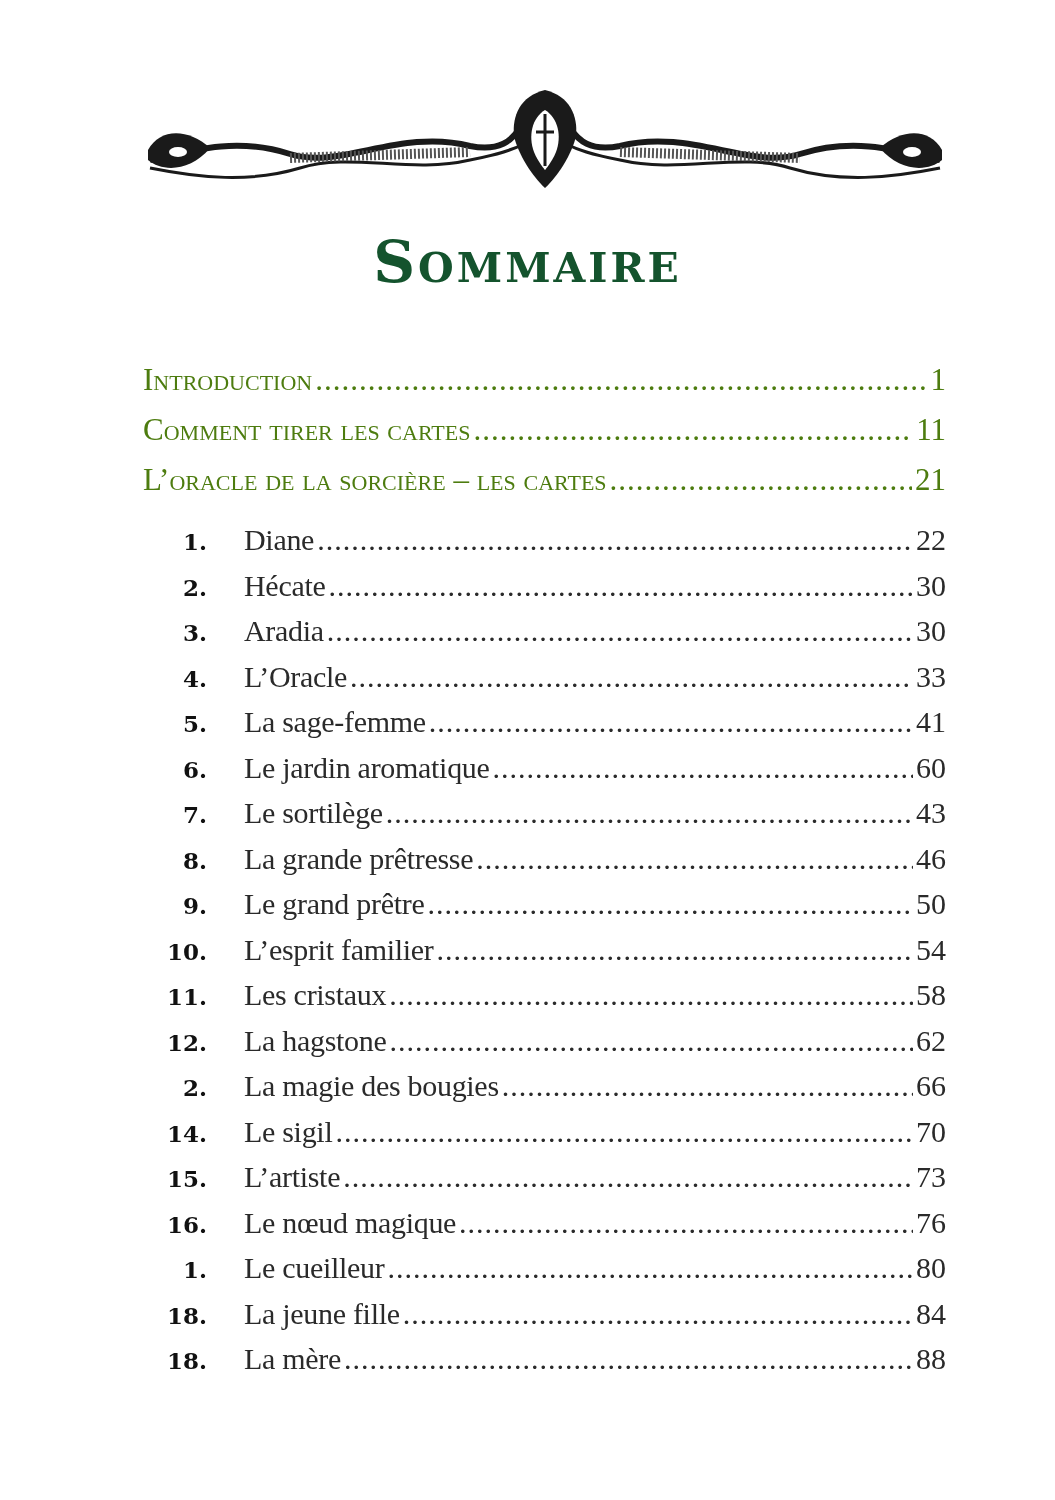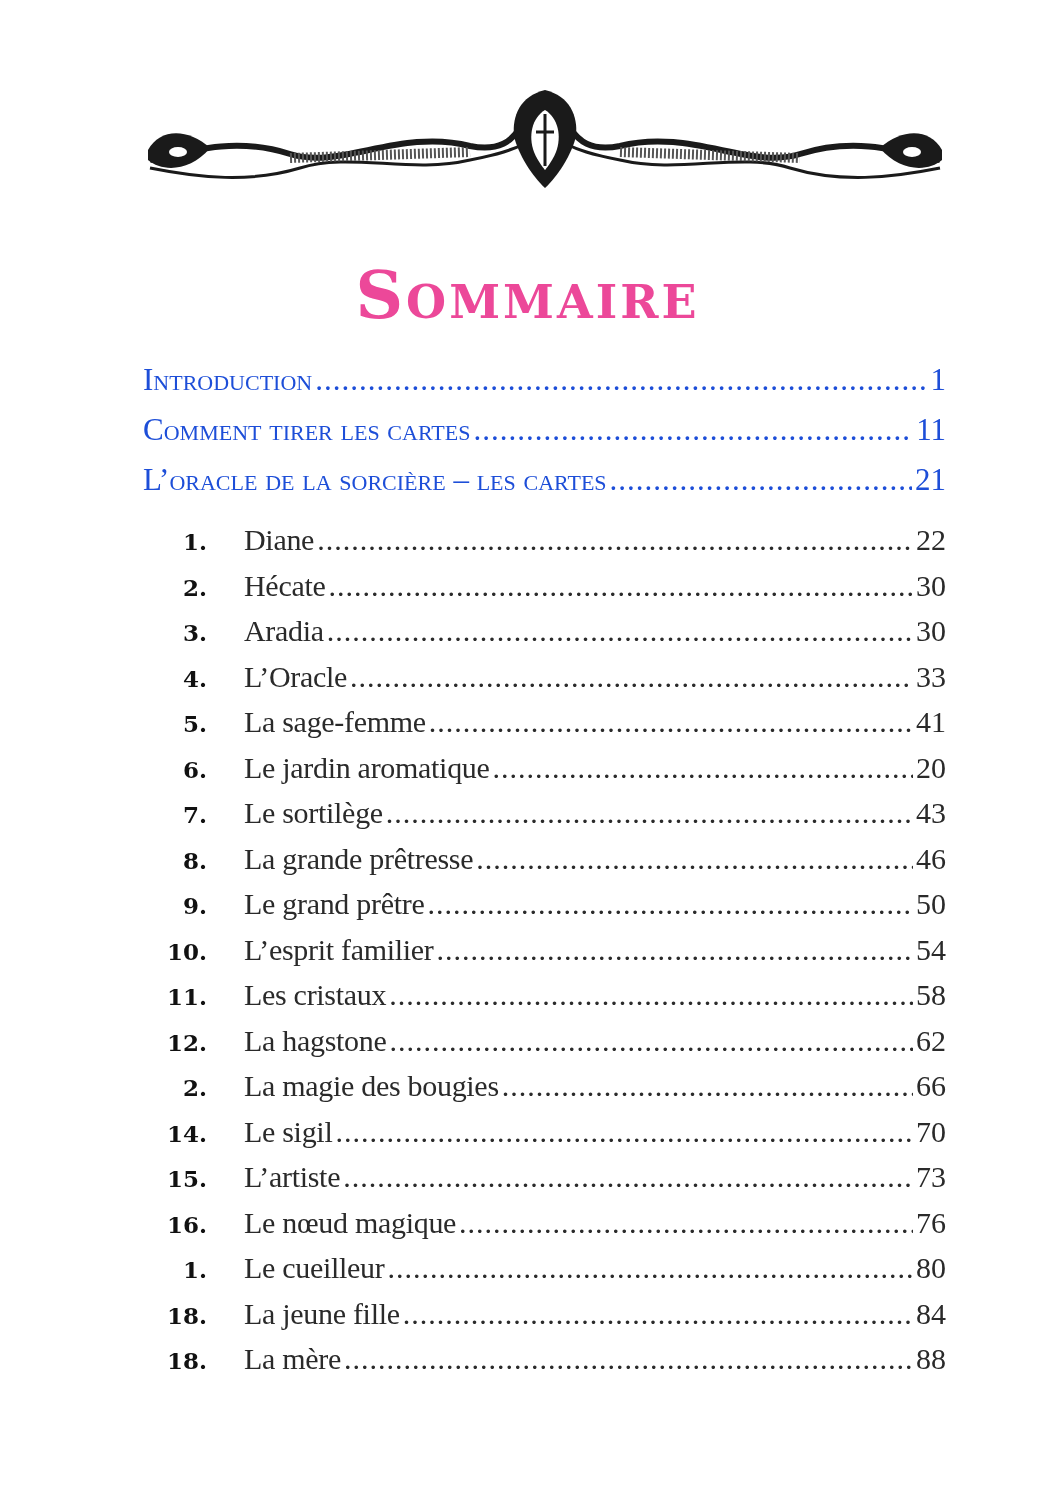--- a/index.html
+++ b/index.html
@@ -1,27 +1,27 @@
 <!DOCTYPE html>
 <html><head>
 <meta charset="utf-8">
 <style>
   html, body { margin: 0; padding: 0; background: #ffffff; }
   body { width: 1055px; height: 1500px; position: relative; overflow: hidden; color: #1a1a1a; }
   .ornament { position: absolute; left: 140px; top: 88px; width: 810px; height: 104px; }
   .title {
     position: absolute; left: 0; right: 0; top: 228px; text-align: center;
-    font-family: "DejaVu Serif", serif; font-weight: bold; font-size: 66px;
-    font-variant: small-caps; letter-spacing: 3px; color: #ec4899; margin-top: 28px;
+    font-family: "DejaVu Serif", serif; font-weight: bold; font-size: 58px;
+    font-variant: small-caps; letter-spacing: 3px; color: #14532d;
   }
   .sections { position: absolute; left: 143px; top: 362px; width: 803px; }
   .sec-row {
     display: flex; align-items: baseline; height: 50px;
     font-family: "Liberation Serif", serif; font-size: 31px; font-variant: small-caps;
-    color: #1d4ed8;
+    color: #4d7c0f;
   }
   .sec-row .label { white-space: nowrap; }
   .leader { flex: 1; overflow: hidden; white-space: nowrap; margin: 0 3px; letter-spacing: 1px; }
   .leader::after { content: "........................................................................................................................................................................................................................"; }
   .sec-row .page, .card-row .page { white-space: nowrap; }
   .cards { position: absolute; left: 150px; top: 523px; width: 796px; }
   .card-row {
     display: flex; align-items: baseline; height: 45.5px;
     font-family: "Liberation Serif", serif; font-size: 30px; color: #2a2a2a;
   }
@@ -104,21 +104,21 @@
     <div class="card-row">
       <span class="num">5.</span>
       <span class="label">La sage-femme</span>
       <span class="leader"></span>
       <span class="page">41</span>
     </div>
     <div class="card-row">
       <span class="num">6.</span>
       <span class="label">Le jardin aromatique</span>
       <span class="leader"></span>
-      <span class="page">20</span>
+      <span class="page">60</span>
     </div>
     <div class="card-row">
       <span class="num">7.</span>
       <span class="label">Le sortilège</span>
       <span class="leader"></span>
       <span class="page">43</span>
     </div>
     <div class="card-row">
       <span class="num">8.</span>
       <span class="label">La grande prêtresse</span>

